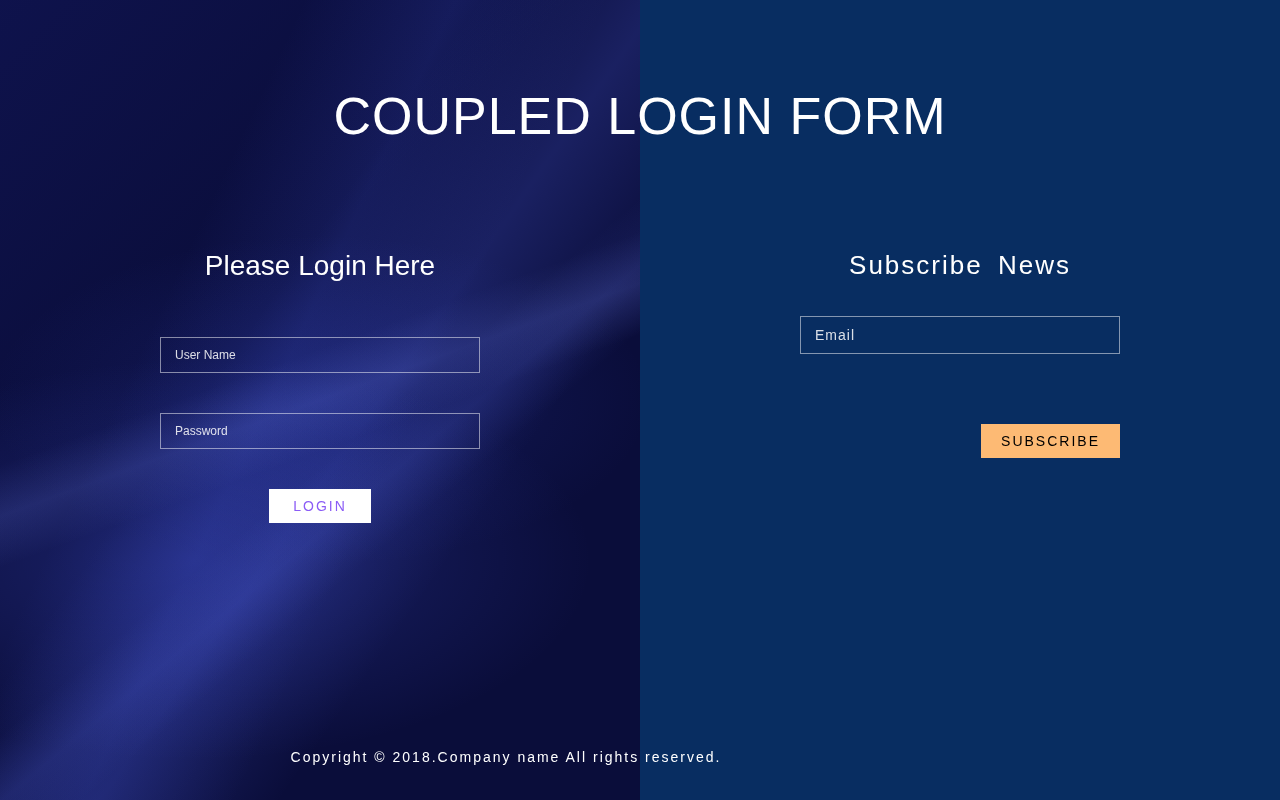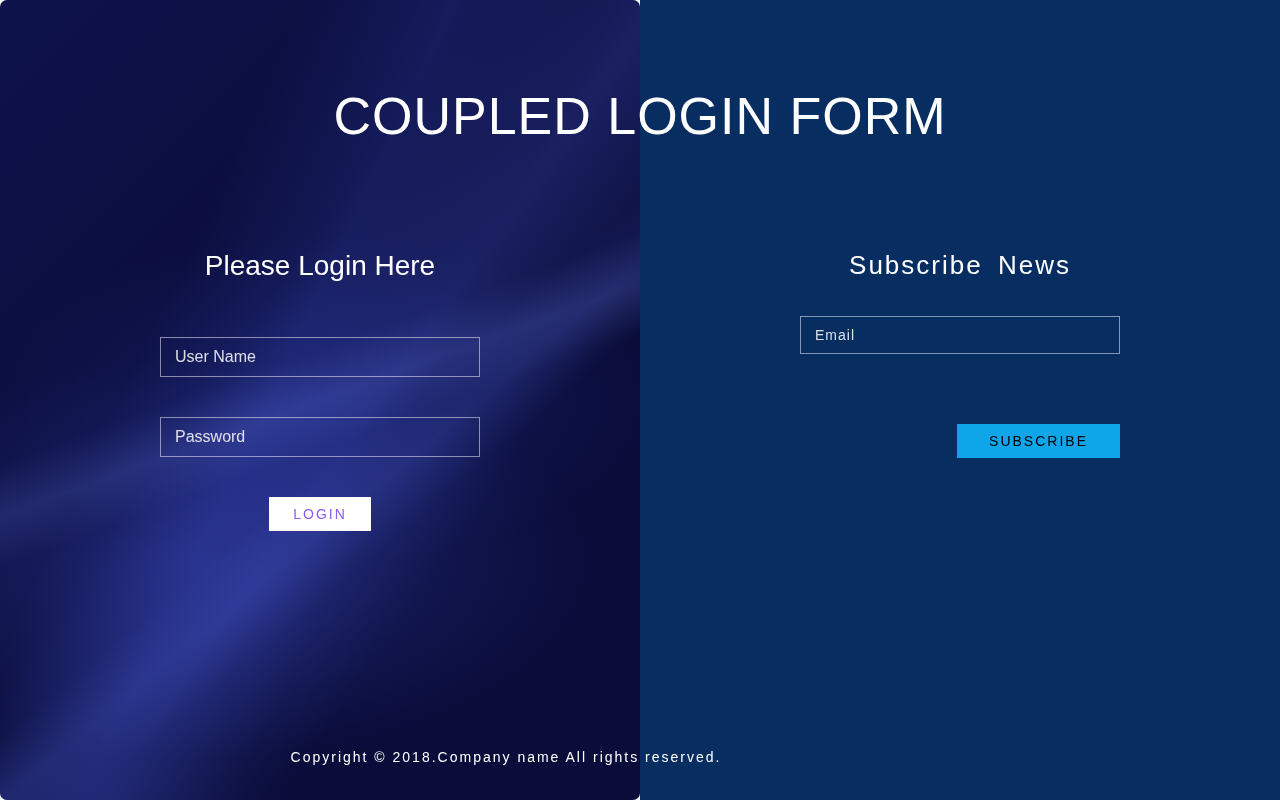--- a/index.html
+++ b/index.html
@@ -16,21 +16,20 @@
       display: flex;
       color: #fff;
     }
     
     .left-panel {
       width: 50%;
       height: 100%;
       background: #0a0d3a;
       position: relative;
       overflow: hidden;
-      border-radius: 7px;
     }
     
     .left-panel::before {
       content: "";
       position: absolute;
       top: 0;
       left: 0;
       right: 0;
       bottom: 0;
       background: 
@@ -87,21 +86,21 @@
       font-size: 28px;
       font-weight: normal;
       margin-bottom: 55px;
     }
     
     .input-field {
       width: 320px;
       background: transparent;
       border: 1px solid rgba(255, 255, 255, 0.5);
       color: #fff;
-      font-size: 16px;
+      font-size: 12px;
       padding: 10px 14px;
       margin-bottom: 40px;
       outline: none;
       font-family: inherit;
     }
     
     .input-field::placeholder {
       color: rgba(255, 255, 255, 0.85);
     }
     
@@ -156,24 +155,24 @@
     }
     
     .subscribe-button-wrap {
       width: 320px;
       display: flex;
       justify-content: flex-end;
       margin-top: 70px;
     }
     
     .subscribe-button {
-      background: #0ea5e9;
+      background: #fdba74;
       color: #000;
       border: none;
-      padding: 9px 32px;
+      padding: 9px 20px;
       font-size: 14px;
       letter-spacing: 2px;
       cursor: pointer;
       font-family: inherit;
     }
     
     .footer {
       position: absolute;
       bottom: 35px;
       left: 0;

